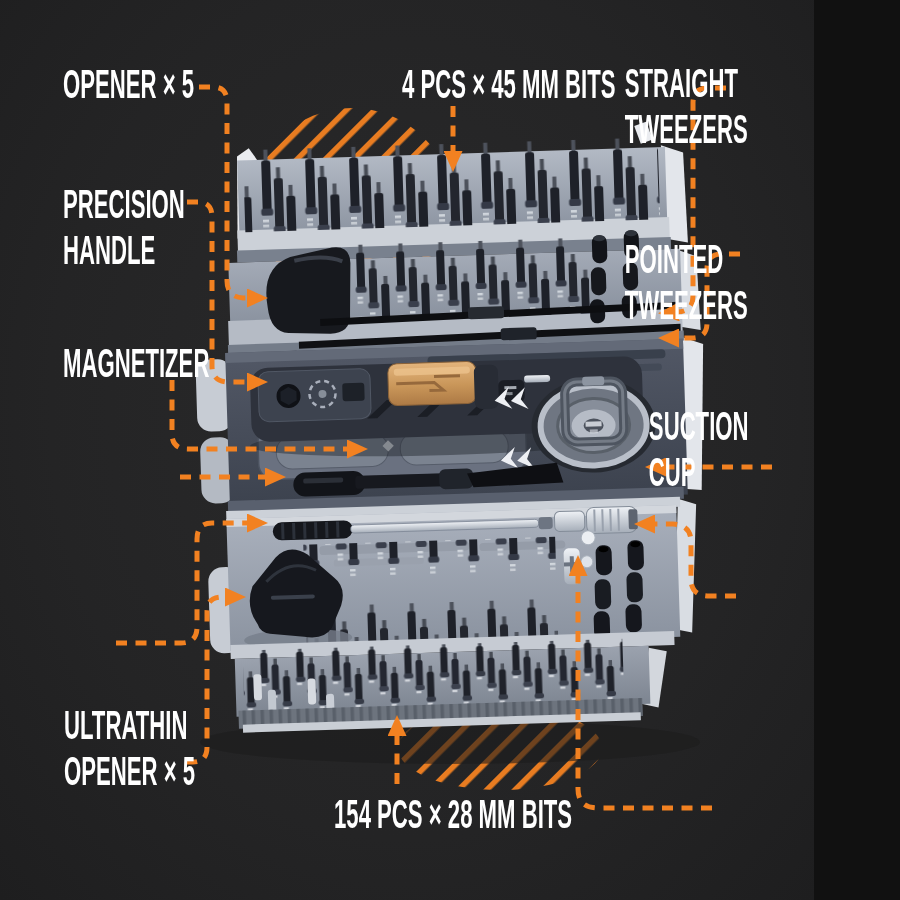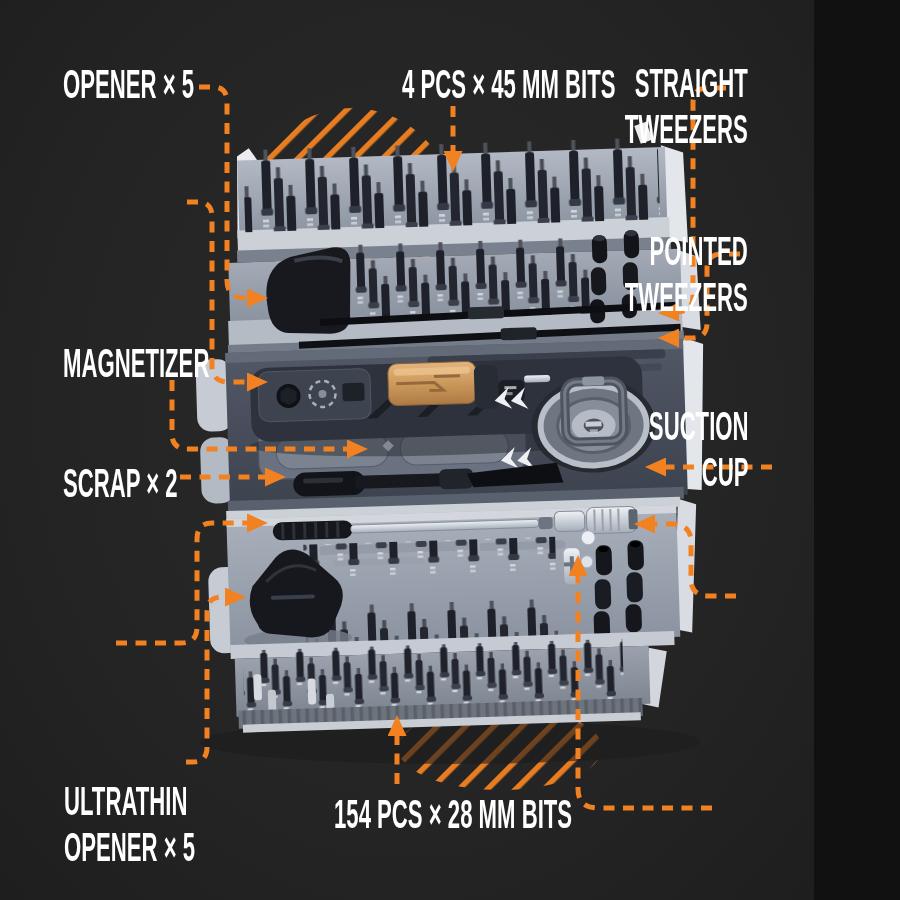--- a/index.html
+++ b/index.html
@@ -19,35 +19,35 @@
   .label{
     position:absolute;
     color:var(--ink);
     font-weight:700;
     font-size:41px;
     line-height:46px;
     white-space:nowrap;
     letter-spacing:0px;
   }
   .label .ln{display:block;transform:scaleX(.54);transform-origin:left center;}
-  .label.right{text-align:right;}
+  .label.right{}
   .label.right .ln{transform-origin:right center;}
   .label.center{text-align:center;}
   .label.center .ln{transform-origin:center center;}
   .lbl-opener{left:63px;top:61px;}
   .lbl-topbits{left:333px;top:61px;width:300px;}
   .lbl-straight{right:66px;top:60px;}
   .lbl-precision{left:63px;top:181px;}
-  .lbl-pointed{right:66px;top:228px;}
+  .lbl-pointed{right:66px;top:236px;}
   .lbl-magnetizer{left:63px;top:340px;}
   .lbl-suction{right:66px;top:403px;}
   .lbl-scrap{left:63px;top:460px;}
   .lbl-socket{right:66px;top:573px;}
   .lbl-extension{left:62px;top:576px;}
-  .lbl-ultrathin{left:64px;top:778px;}
+  .lbl-ultrathin{left:64px;top:702px;}
   .lbl-bottombits{left:265px;top:791px;width:300px;}
   .lbl-connecting{right:65px;top:743px;}
   .dash{fill:none;stroke:var(--accent);stroke-width:5;stroke-dasharray:11 8.5;}
   .ah{fill:var(--accent);}
   .hatchfill{fill:var(--accent);}
 </style>
 </head>
 <body>
 
 <div class="stage">
@@ -339,34 +339,35 @@
   <div class="label lbl-opener">
     <span class="ln">OPENER × 5</span>
   </div>
   <div class="label center lbl-topbits">
     <span class="ln">4 PCS × 45 MM BITS</span>
   </div>
   <div class="label right lbl-straight">
     <span class="ln">STRAIGHT</span>
     <span class="ln">TWEEZERS</span>
   </div>
+  <div class="label lbl-precision">
+    <span class="ln">PRECISION</span>
+    <span class="ln">HANDLE</span>
+  </div>
   <div class="label right lbl-pointed">
     <span class="ln">POINTED</span>
     <span class="ln">TWEEZERS</span>
   </div>
   <div class="label right lbl-suction">
     <span class="ln">SUCTION</span>
     <span class="ln">CUP</span>
   </div>
   <div class="label lbl-magnetizer">
     <span class="ln">MAGNETIZER</span>
   </div>
-  <div class="label lbl-scrap">
-    <span class="ln">SCRAP × 2</span>
-  </div>
   <div class="label lbl-ultrathin">
     <span class="ln">ULTRATHIN</span>
     <span class="ln">OPENER × 5</span>
   </div>
   <div class="label center lbl-bottombits">
     <span class="ln">154 PCS × 28 MM BITS</span>
   </div>
 
 </div>
 

